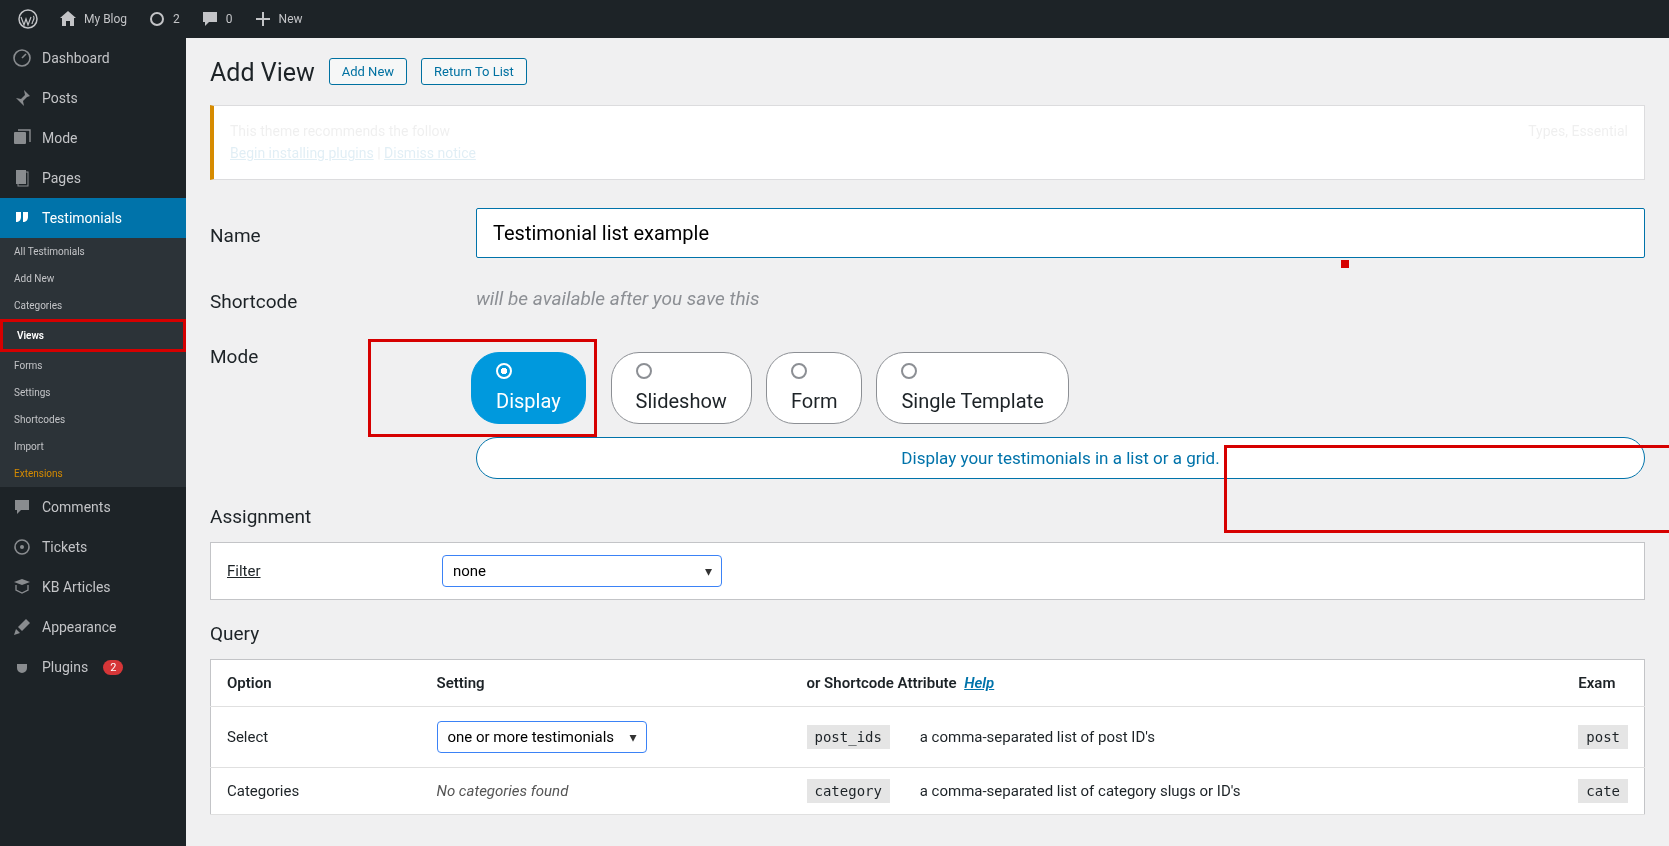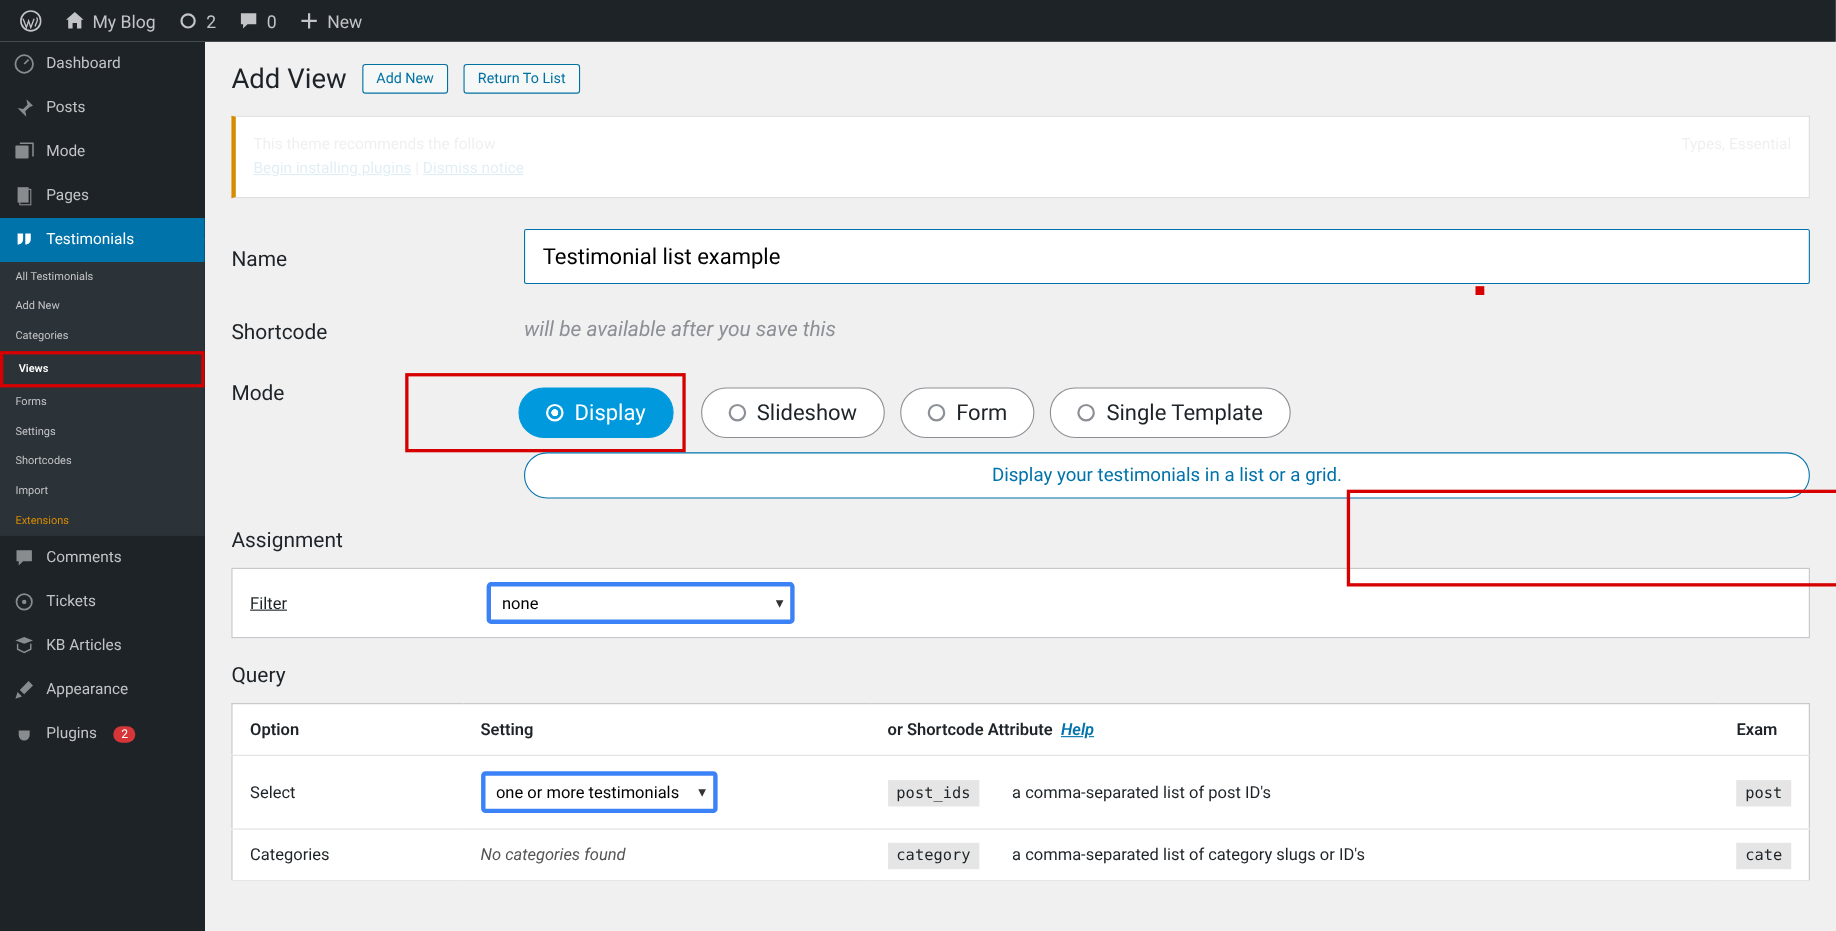--- a/index.html
+++ b/index.html
@@ -1,19 +1,19 @@
 <!DOCTYPE html>
 <html><head>
 <meta charset="utf-8">
 <style>
 * { margin: 0; padding: 0; box-sizing: border-box; font-family: -apple-system, BlinkMacSystemFont, "Segoe UI", Roboto, sans-serif; }
 body { background: #f0f0f1; color: #1d2327; width: 1669px; height: 846px; overflow: hidden; }
 
 
-.admin-bar { background: #1d2327; height: 38px; display: flex; align-items: center; padding: 0 8px; color: #c3c4c7; font-size: 16px; }
+.admin-bar { background: #1d2327; height: 38px; display: flex; align-items: center; padding: 0 8px; color: #c3c4c7; font-size: 12px; }
 .admin-bar-item { display: flex; align-items: center; gap: 6px; padding: 0 10px; height: 100%; cursor: pointer; }
 .admin-bar-item svg { width: 20px; height: 20px; fill: #c3c4c7; }
 
 
 .sidebar { position: absolute; left: 0; top: 38px; width: 186px; height: calc(846px - 38px); background: #1d2327; color: #c3c4c7; font-size: 14px; overflow-y: auto; }
 .sidebar-item { display: flex; align-items: center; gap: 10px; padding: 10px 12px; cursor: pointer; }
 .sidebar-item.active { background: #0073aa; color: #fff; position: relative; }
 .sidebar-item.active::after { content: ""; position: absolute; right: -8px; top: 50%; transform: translateY(-50%); border: 8px solid transparent; border-right-color: #f0f0f1; }
 .sidebar-item svg { width: 20px; height: 20px; fill: currentColor; opacity: 0.65; }
 .sidebar-item.active svg { opacity: 1; }
@@ -36,34 +36,34 @@
 .form-row { display: flex; align-items: center; margin-bottom: 26px; }
 .form-row-align-top { align-items: flex-start; }
 .form-label { width: 266px; font-size: 19px; color: #1d2327; padding-top:6px; }
 .form-field { flex: 1; }
 
 .text-input { width: 100%; border: 1px solid #0073aa; padding: 12px 16px; font-size: 20px; border-radius: 2px; outline: none; }
 .hint { font-size: 19px; color: #8c8f94; font-style: italic; }
 
 .mode-group { display: flex; gap: 14px; align-items: center; }
 .mode-highlight { border: 3px solid #d60000; padding: 10px 8px 10px 100px; margin-left:-108px; }
-.mode-btn { border: 1px solid #8c8f94; background: #fff; border-radius: 28px; padding: 10px 24px; font-size: 20px; display: flex; align-items: center; gap: 10px; cursor: pointer; color:#1d2327;}
+.mode-btn { border: 1px solid #8c8f94; background: #fff; border-radius: 28px; padding: 10px 24px; font-size: 20px; display: flex; gap: 10px; cursor: pointer; color:#1d2327;flex-direction:column;}
 .mode-btn.active { background: #0099dd; border-color: #0099dd; color: #fff; }
 .mode-radio { width: 16px; height: 16px; border: 2px solid #8c8f94; border-radius: 50%; display:inline-block; }
 .mode-btn.active .mode-radio { border-color: #fff; background: radial-gradient(circle, #fff 35%, transparent 40%); }
 
 .mode-desc-wrap { display:flex; }
 .mode-desc { flex:1; border: 1px solid #0073aa; border-radius: 24px; padding: 10px 22px; font-size: 17px; color: #0073aa; text-align:center; background:#fff; }
 .desc-red-box { border: 3px solid #d60000; position:absolute; width:516px; height:88px; left:1038px; top:407px; pointer-events:none; }
 
 .section-title { font-size: 19px; font-weight: 400; margin: 10px 0 14px; }
 .panel { background: #fff; border: 1px solid #c3c4c7; padding: 12px 16px; }
 .panel-row { display: flex; align-items: center; gap: 20px; }
 .panel-label { width: 195px; font-size: 15px; text-decoration: underline; }
-.select-box { border: 4px solid #3b82f6; border-radius: 4px; padding: 6px 30px 6px 10px; font-size: 15px; background: #fff; appearance: none; position: relative; min-width:280px; }
+.select-box { border: 1px solid #3b82f6; border-radius: 4px; padding: 6px 30px 6px 10px; font-size: 15px; background: #fff; appearance: none; position: relative; min-width:280px; }
 .select-wrap { position: relative; display: inline-block; }
 .select-wrap::after { content: "▾"; position: absolute; right: 10px; top: 50%; transform: translateY(-50%); pointer-events: none; font-size: 14px; color:#333; }
 
 table.q { width:100%; border-collapse: collapse; background:#fff; border:1px solid #c3c4c7; font-size:15px; }
 table.q th, table.q td { text-align:left; padding: 14px 16px; border-bottom:1px solid #e0e0e0; vertical-align:middle; }
 table.q th { font-weight:600; }
 .code-tag { background:#e5e5e5; font-family: monospace; padding:4px 8px; font-size:14px; }
 .help-link { color:#0073aa; text-decoration:underline; font-style:italic; }
 .muted { color:#555; font-style:italic; }
 .red-dot { width:8px; height:8px; background:#d60000; display:inline-block; position:absolute; right:320px; top:222px; }

